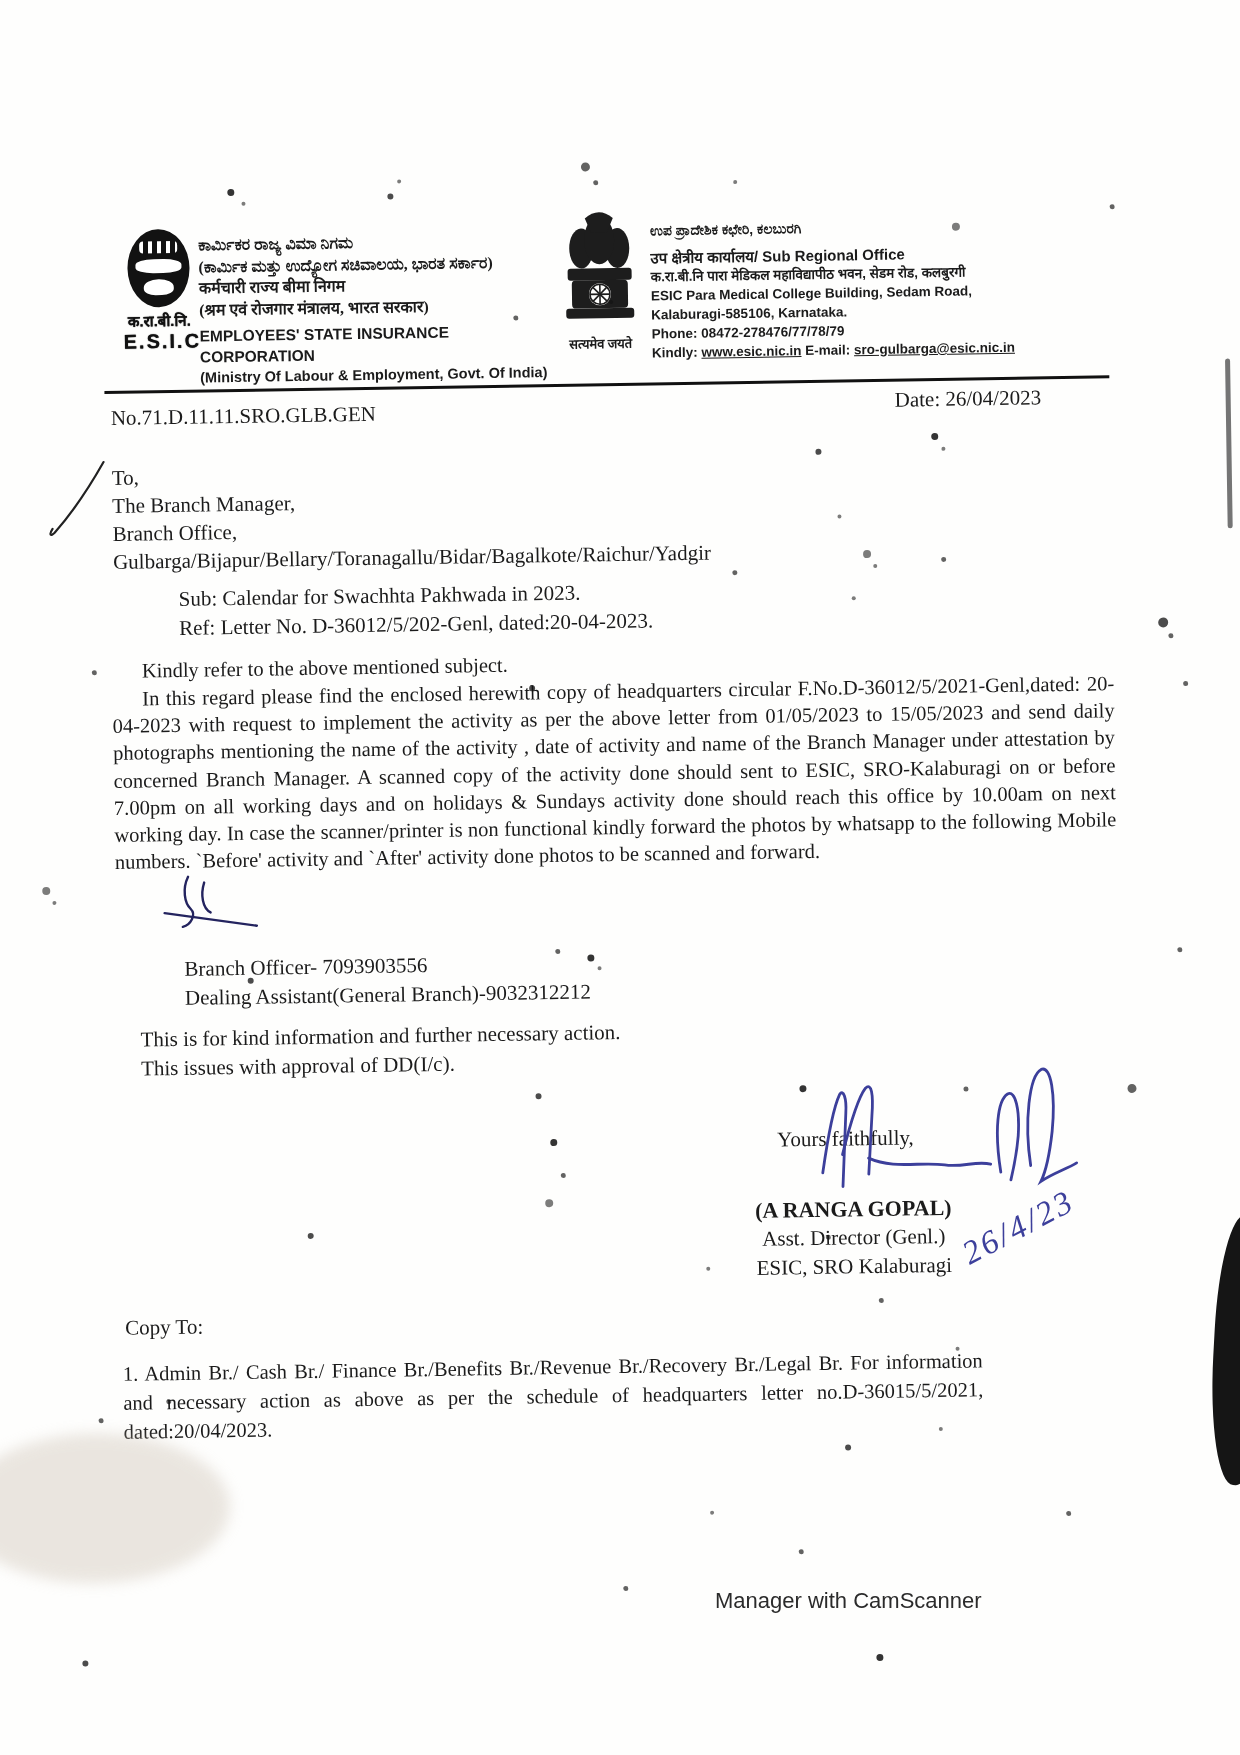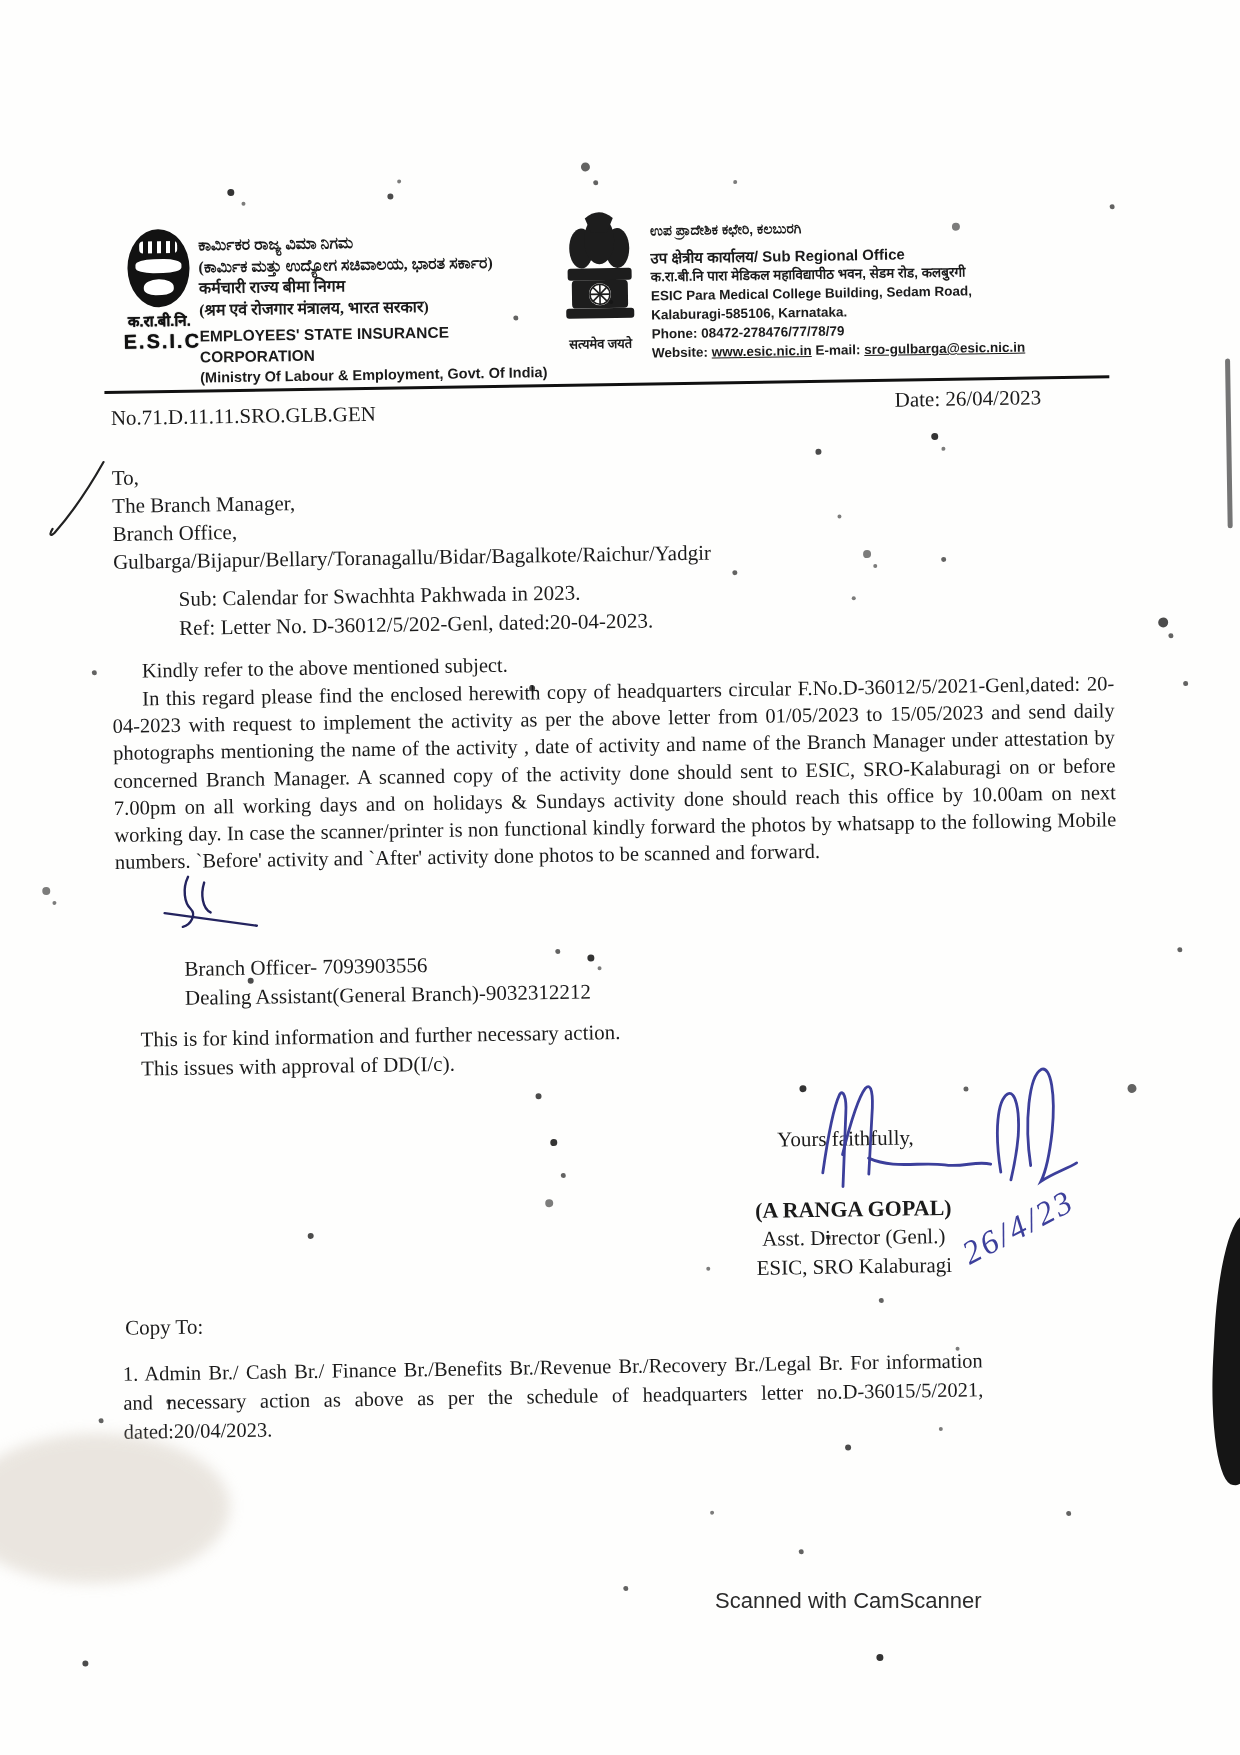--- a/index.html
+++ b/index.html
@@ -125,21 +125,21 @@
     </div>
 
     <div class="abs office-block">
       <div class="kn">ಉಪ ಪ್ರಾದೇಶಿಕ ಕಛೇರಿ, ಕಲಬುರಗಿ</div>
       <div class="hi-en">उप क्षेत्रीय कार्यालय/ Sub Regional Office</div>
       <div>क.रा.बी.नि पारा मेडिकल महाविद्यापीठ भवन, सेडम रोड, कलबुरगी</div>
       <div>ESIC Para Medical College Building, Sedam Road,</div>
       <div>Kalaburagi-585106, Karnataka.</div>
       <div>Phone: 08472-278476/77/78/79</div>
       <div>
-        <span>Website:</span>
+        <span>Kindly:</span>
         <span class="url">www.esic.nic.in</span>
         <span>E-mail:</span>
         <span class="url">sro-gulbarga@esic.nic.in</span>
       </div>
     </div>
 
     <div class="abs rule"></div>
 
     <div class="abs refno">No.71.D.11.11.SRO.GLB.GEN</div>
     <div class="abs date">Date: 26/04/2023</div>
@@ -256,14 +256,14 @@
       <div class="blot" style="left: 864px; top: 1658px; width: 7px; height: 7px; opacity: 0.85;"></div>
       <div class="blot" style="left: 700px; top: 1512px; width: 4px; height: 4px; opacity: 0.55;"></div>
       <div class="blot" style="left: 612px; top: 1586px; width: 5px; height: 5px; opacity: 0.65;"></div>
       <div class="blot" style="left: 90px; top: 1410px; width: 5px; height: 5px; opacity: 0.65;"></div>
       <div class="blot" style="left: 872px; top: 1302px; width: 5px; height: 5px; opacity: 0.65;"></div>
       <div class="blot" style="left: 948px; top: 1352px; width: 4px; height: 4px; opacity: 0.55;"></div>
       <div class="blot" style="left: 820px; top: 1238px; width: 5px; height: 5px; opacity: 0.65;"></div>
       <div class="blot" style="left: 700px; top: 1268px; width: 4px; height: 4px; opacity: 0.55;"></div>
     </div>
 
-  <div class="cam">Scanned with CamScanner</div>
+  <div class="cam">Manager with CamScanner</div>
 </div>
 
 </body></html>

